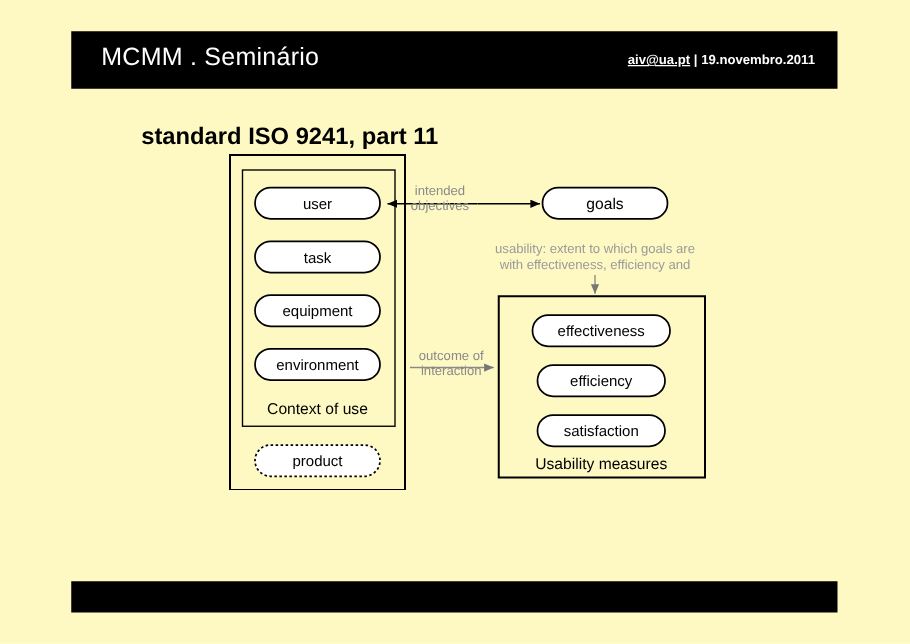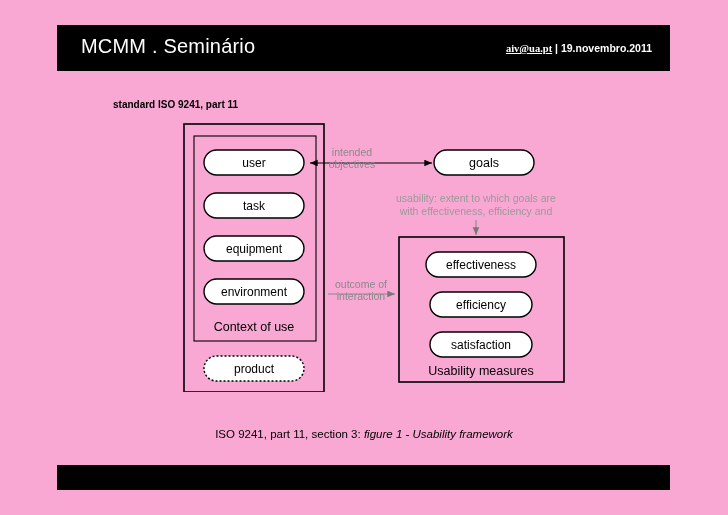--- a/index.html
+++ b/index.html
@@ -10,21 +10,21 @@
   body {
     width: 728px;
     height: 515px;
     font-family: "Liberation Sans", sans-serif;
     overflow: hidden;
   }
   .slide {
     position: relative;
     width: 728px;
     height: 515px;
-    background: #f9a8d4;
+    background: #fef9c3;
   }
 
   
   .header-bar {
     position: absolute;
     left: 57px;
     top: 25px;
     width: 613px;
     height: 46px;
     background: #000000;
@@ -44,39 +44,38 @@
     right: 18px;
     top: 17px;
     color: #ffffff;
     font-size: 10.5px;
     font-weight: bold;
     white-space: nowrap;
   }
   .header-meta .mail {
     color: #ffffff;
     text-decoration: underline;
-    font-family: Liberation Serif, serif;
   }
 
   
   .footer-bar {
     position: absolute;
     left: 57px;
     top: 465px;
     width: 613px;
     height: 25px;
     background: #000000;
   }
 
   
   .slide-title {
     position: absolute;
     left: 113px;
     top: 99px;
-    font-size: 10px;
+    font-size: 19px;
     font-weight: bold;
     color: #000000;
     white-space: nowrap;
   }
 
   
   .figure {
     position: absolute;
     left: 176px;
     top: 122px;
@@ -199,19 +198,16 @@
       <text x="305" y="253" font-family="'Liberation Sans', sans-serif" font-size="12.5" fill="#000" text-anchor="middle">Usability measures</text>
 
       <line x1="152" y1="172" x2="219" y2="172" stroke="#8a8a8a" stroke-width="1.1" marker-end="url(#arrg)"></line>
       <g>
         <text x="185" y="166" font-family="'Liberation Sans', sans-serif" font-size="10.5" fill="#8a8a8a" text-anchor="middle">outcome of</text>
         <text x="185" y="178" font-family="'Liberation Sans', sans-serif" font-size="10.5" fill="#8a8a8a" text-anchor="middle">interaction</text>
       </g>
     </svg>
   </div>
 
-  <div class="caption">
-    <span class="plain">ISO 9241, part 11, section 3: </span><span class="ital">figure 1 - Usability framework</span>
-  </div>
 
   <div class="footer-bar"></div>
 
 </div>
 
 </body></html>

